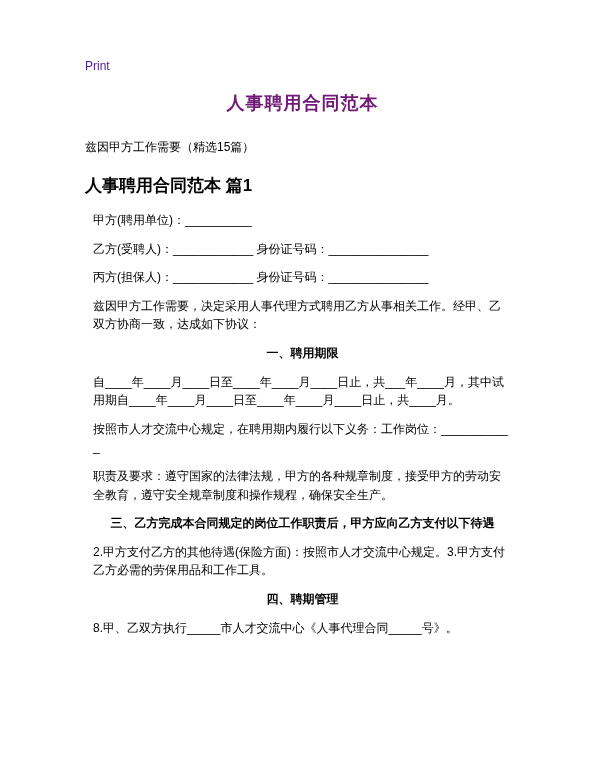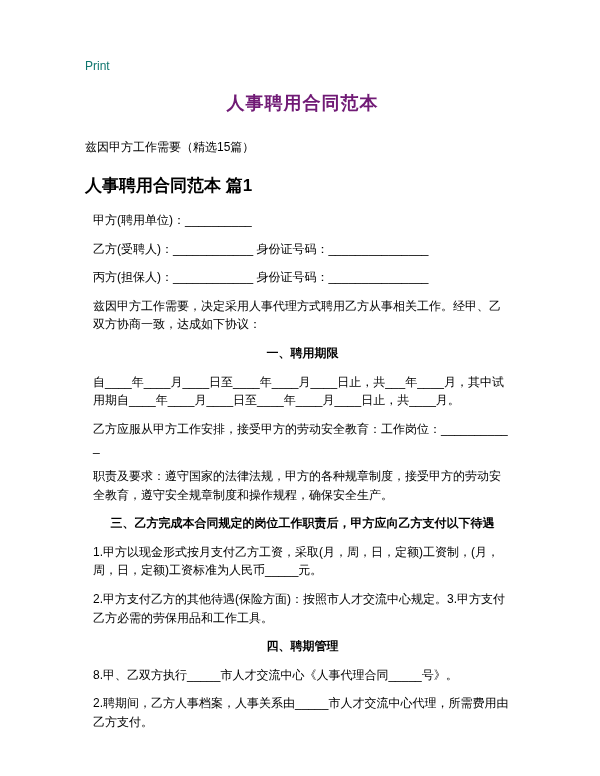--- a/index.html
+++ b/index.html
@@ -14,21 +14,21 @@
   .page {
     box-sizing: border-box;
     width: 600px;
     height: 776px;
     padding: 56px 80px 20px 85px;
     background: #ffffff;
   }
   .print-link {
     display: inline-block;
     font-size: 12px;
-    color: #0f766e;
+    color: #4c1d95;
     text-decoration: none;
     margin-bottom: 10px;
     cursor: pointer;
   }
   .doc-title {
     color: #701a75;
     font-size: 18px;
     font-weight: bold;
     text-align: center;
     margin: 8px 0 24px 0;
@@ -67,23 +67,21 @@
 
   <div class="sec-title">人事聘用合同范本 篇1</div>
 
   <div class="doc-body">
     <p>甲方(聘用单位)：__________</p>
     <p>乙方(受聘人)：____________  身份证号码：_______________</p>
     <p>丙方(担保人)：____________  身份证号码：_______________</p>
     <p>兹因甲方工作需要，决定采用人事代理方式聘用乙方从事相关工作。经甲、乙双方协商一致，达成如下协议：</p>
     <p class="bold">一、聘用期限</p>
     <p>自____年____月____日至____年____月____日止，共___年____月，其中试用期自____年____月____日至____年____月____日止，共____月。</p>
-    <p>乙方应服从甲方工作安排，接受甲方的劳动安全教育：工作岗位：___________</p>
+    <p>按照市人才交流中心规定，在聘用期内履行以下义务：工作岗位：___________</p>
     <p>职责及要求：遵守国家的法律法规，甲方的各种规章制度，接受甲方的劳动安全教育，遵守安全规章制度和操作规程，确保安全生产。</p>
     <p class="bold">三、乙方完成本合同规定的岗位工作职责后，甲方应向乙方支付以下待遇</p>
-    <p>1.甲方以现金形式按月支付乙方工资，采取(月，周，日，定额)工资制，(月，周，日，定额)工资标准为人民币_____元。</p>
     <p>2.甲方支付乙方的其他待遇(保险方面)：按照市人才交流中心规定。3.甲方支付乙方必需的劳保用品和工作工具。</p>
     <p class="bold">四、聘期管理</p>
     <p>8.甲、乙双方执行_____市人才交流中心《人事代理合同_____号》。</p>
-    <p>2.聘期间，乙方人事档案，人事关系由_____市人才交流中心代理，所需费用由乙方支付。</p>
   </div>
 
 </div>
 
 </body></html>

